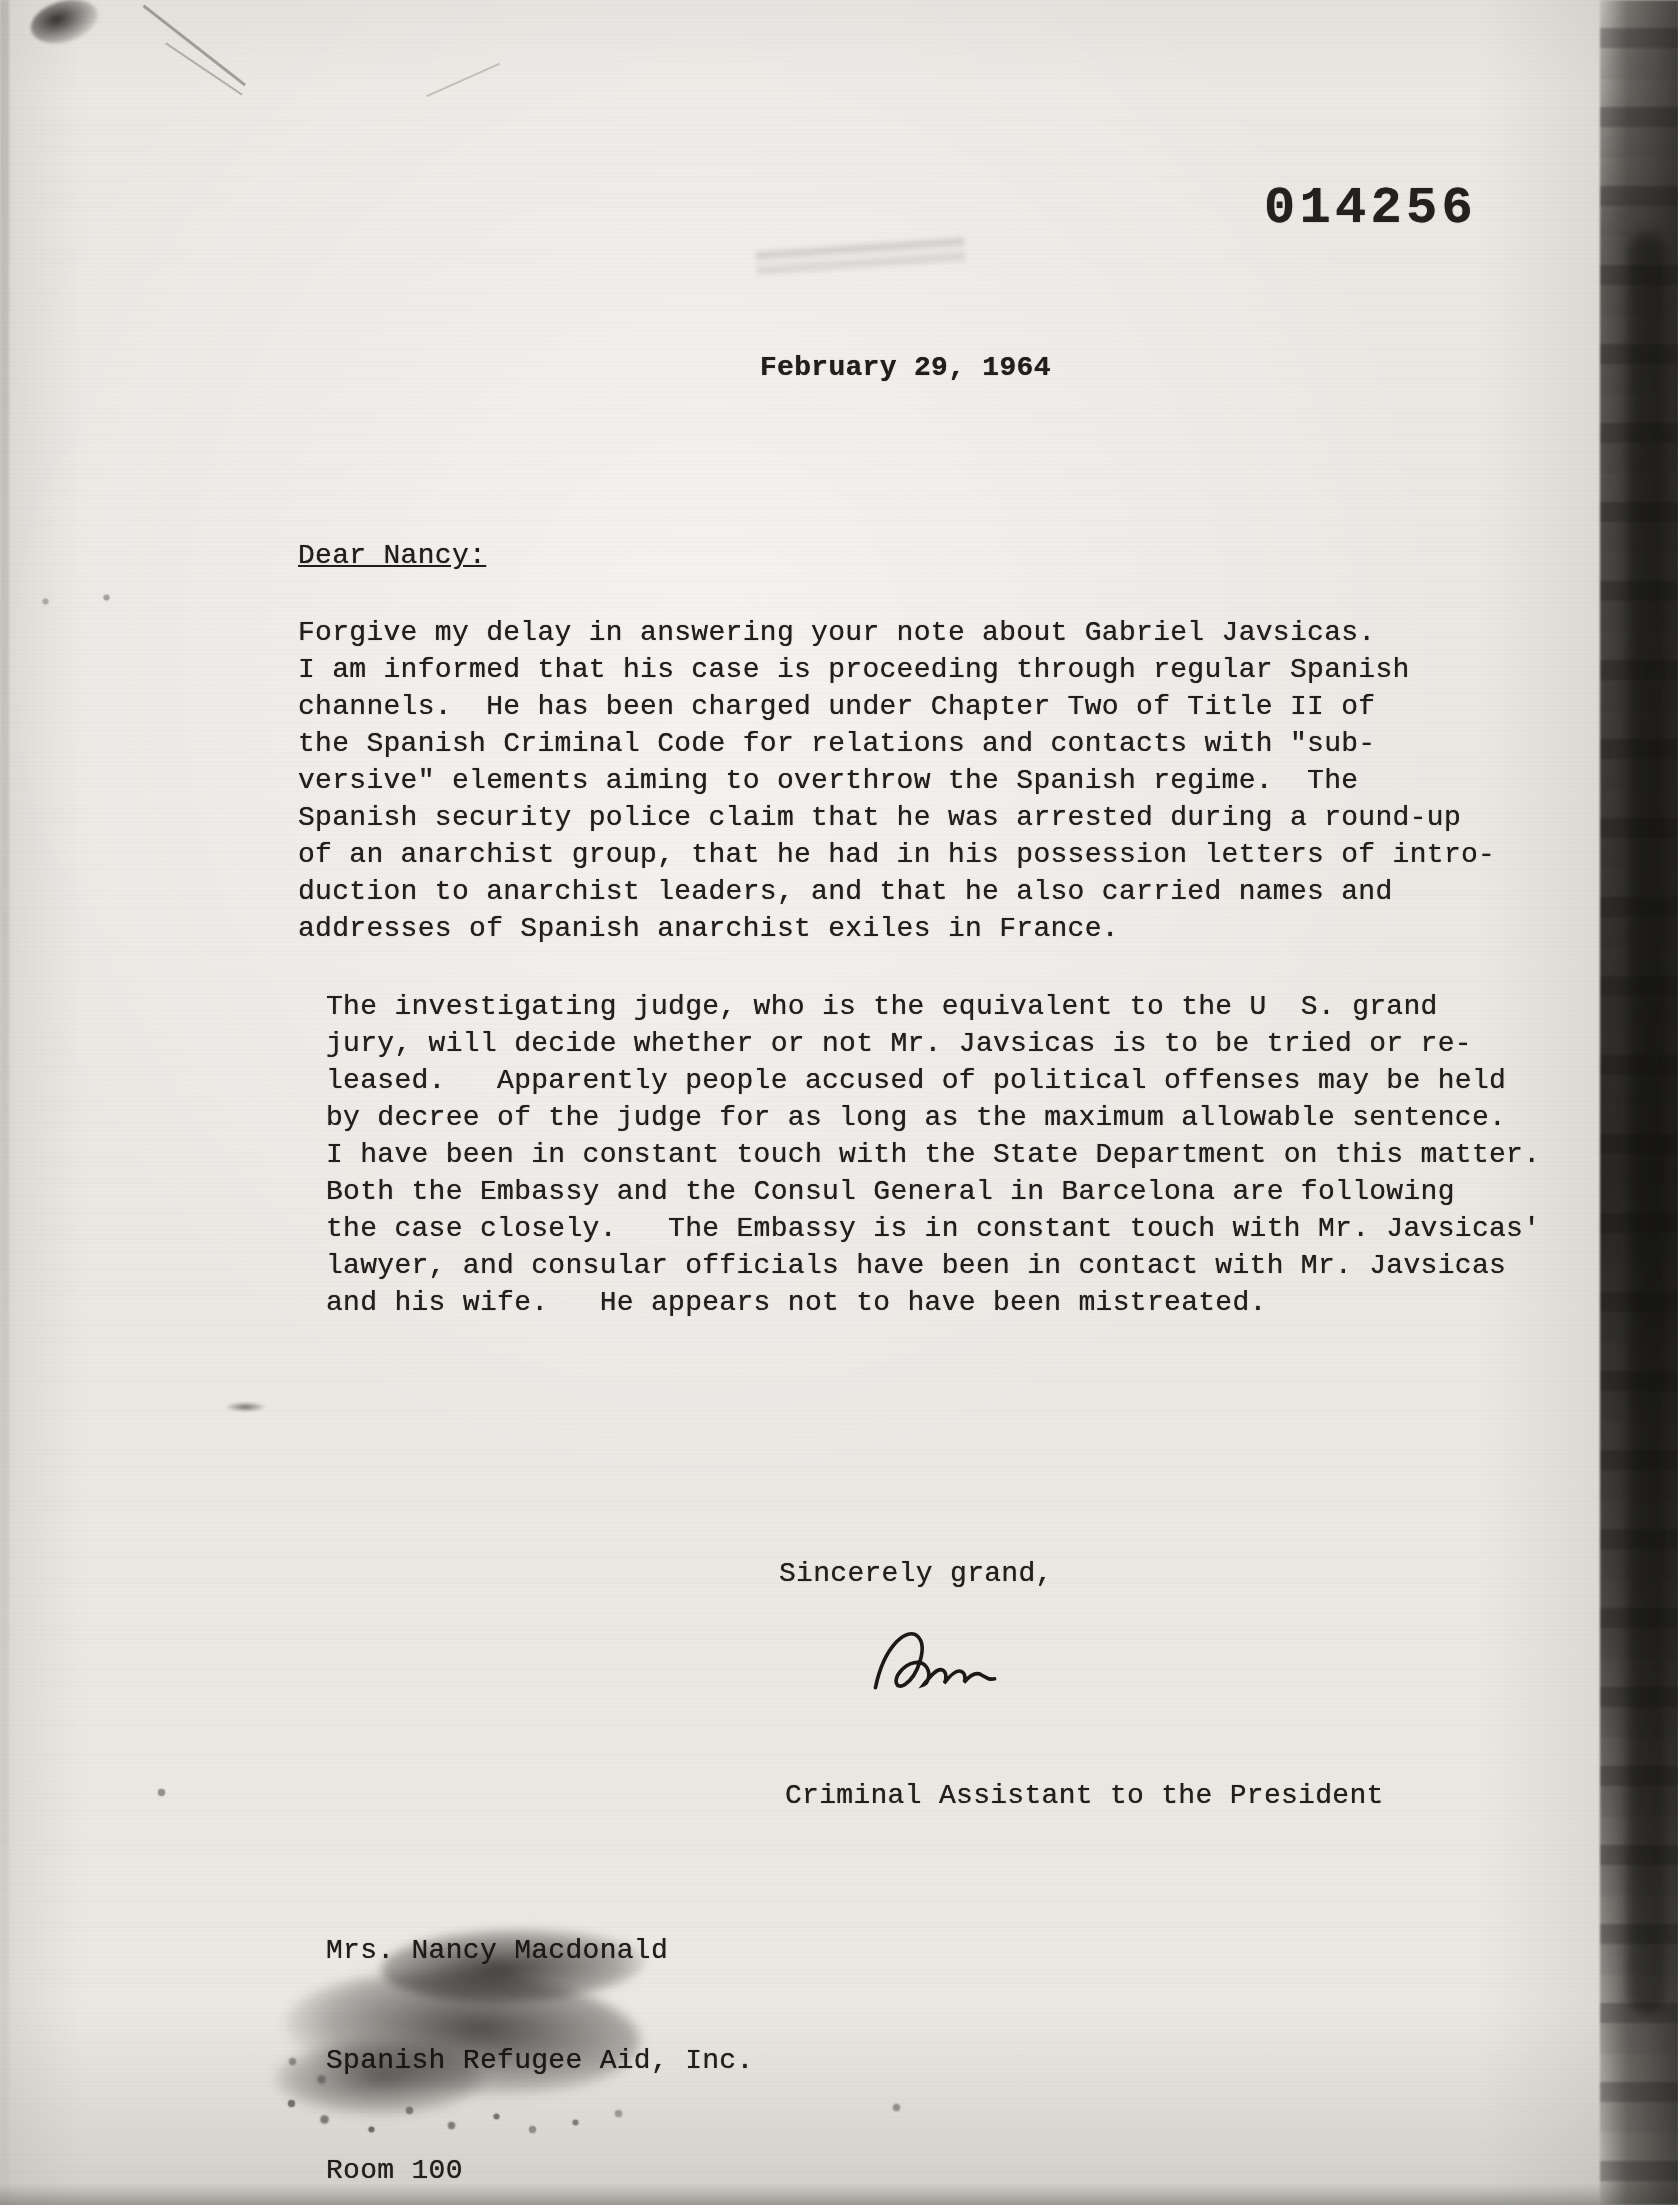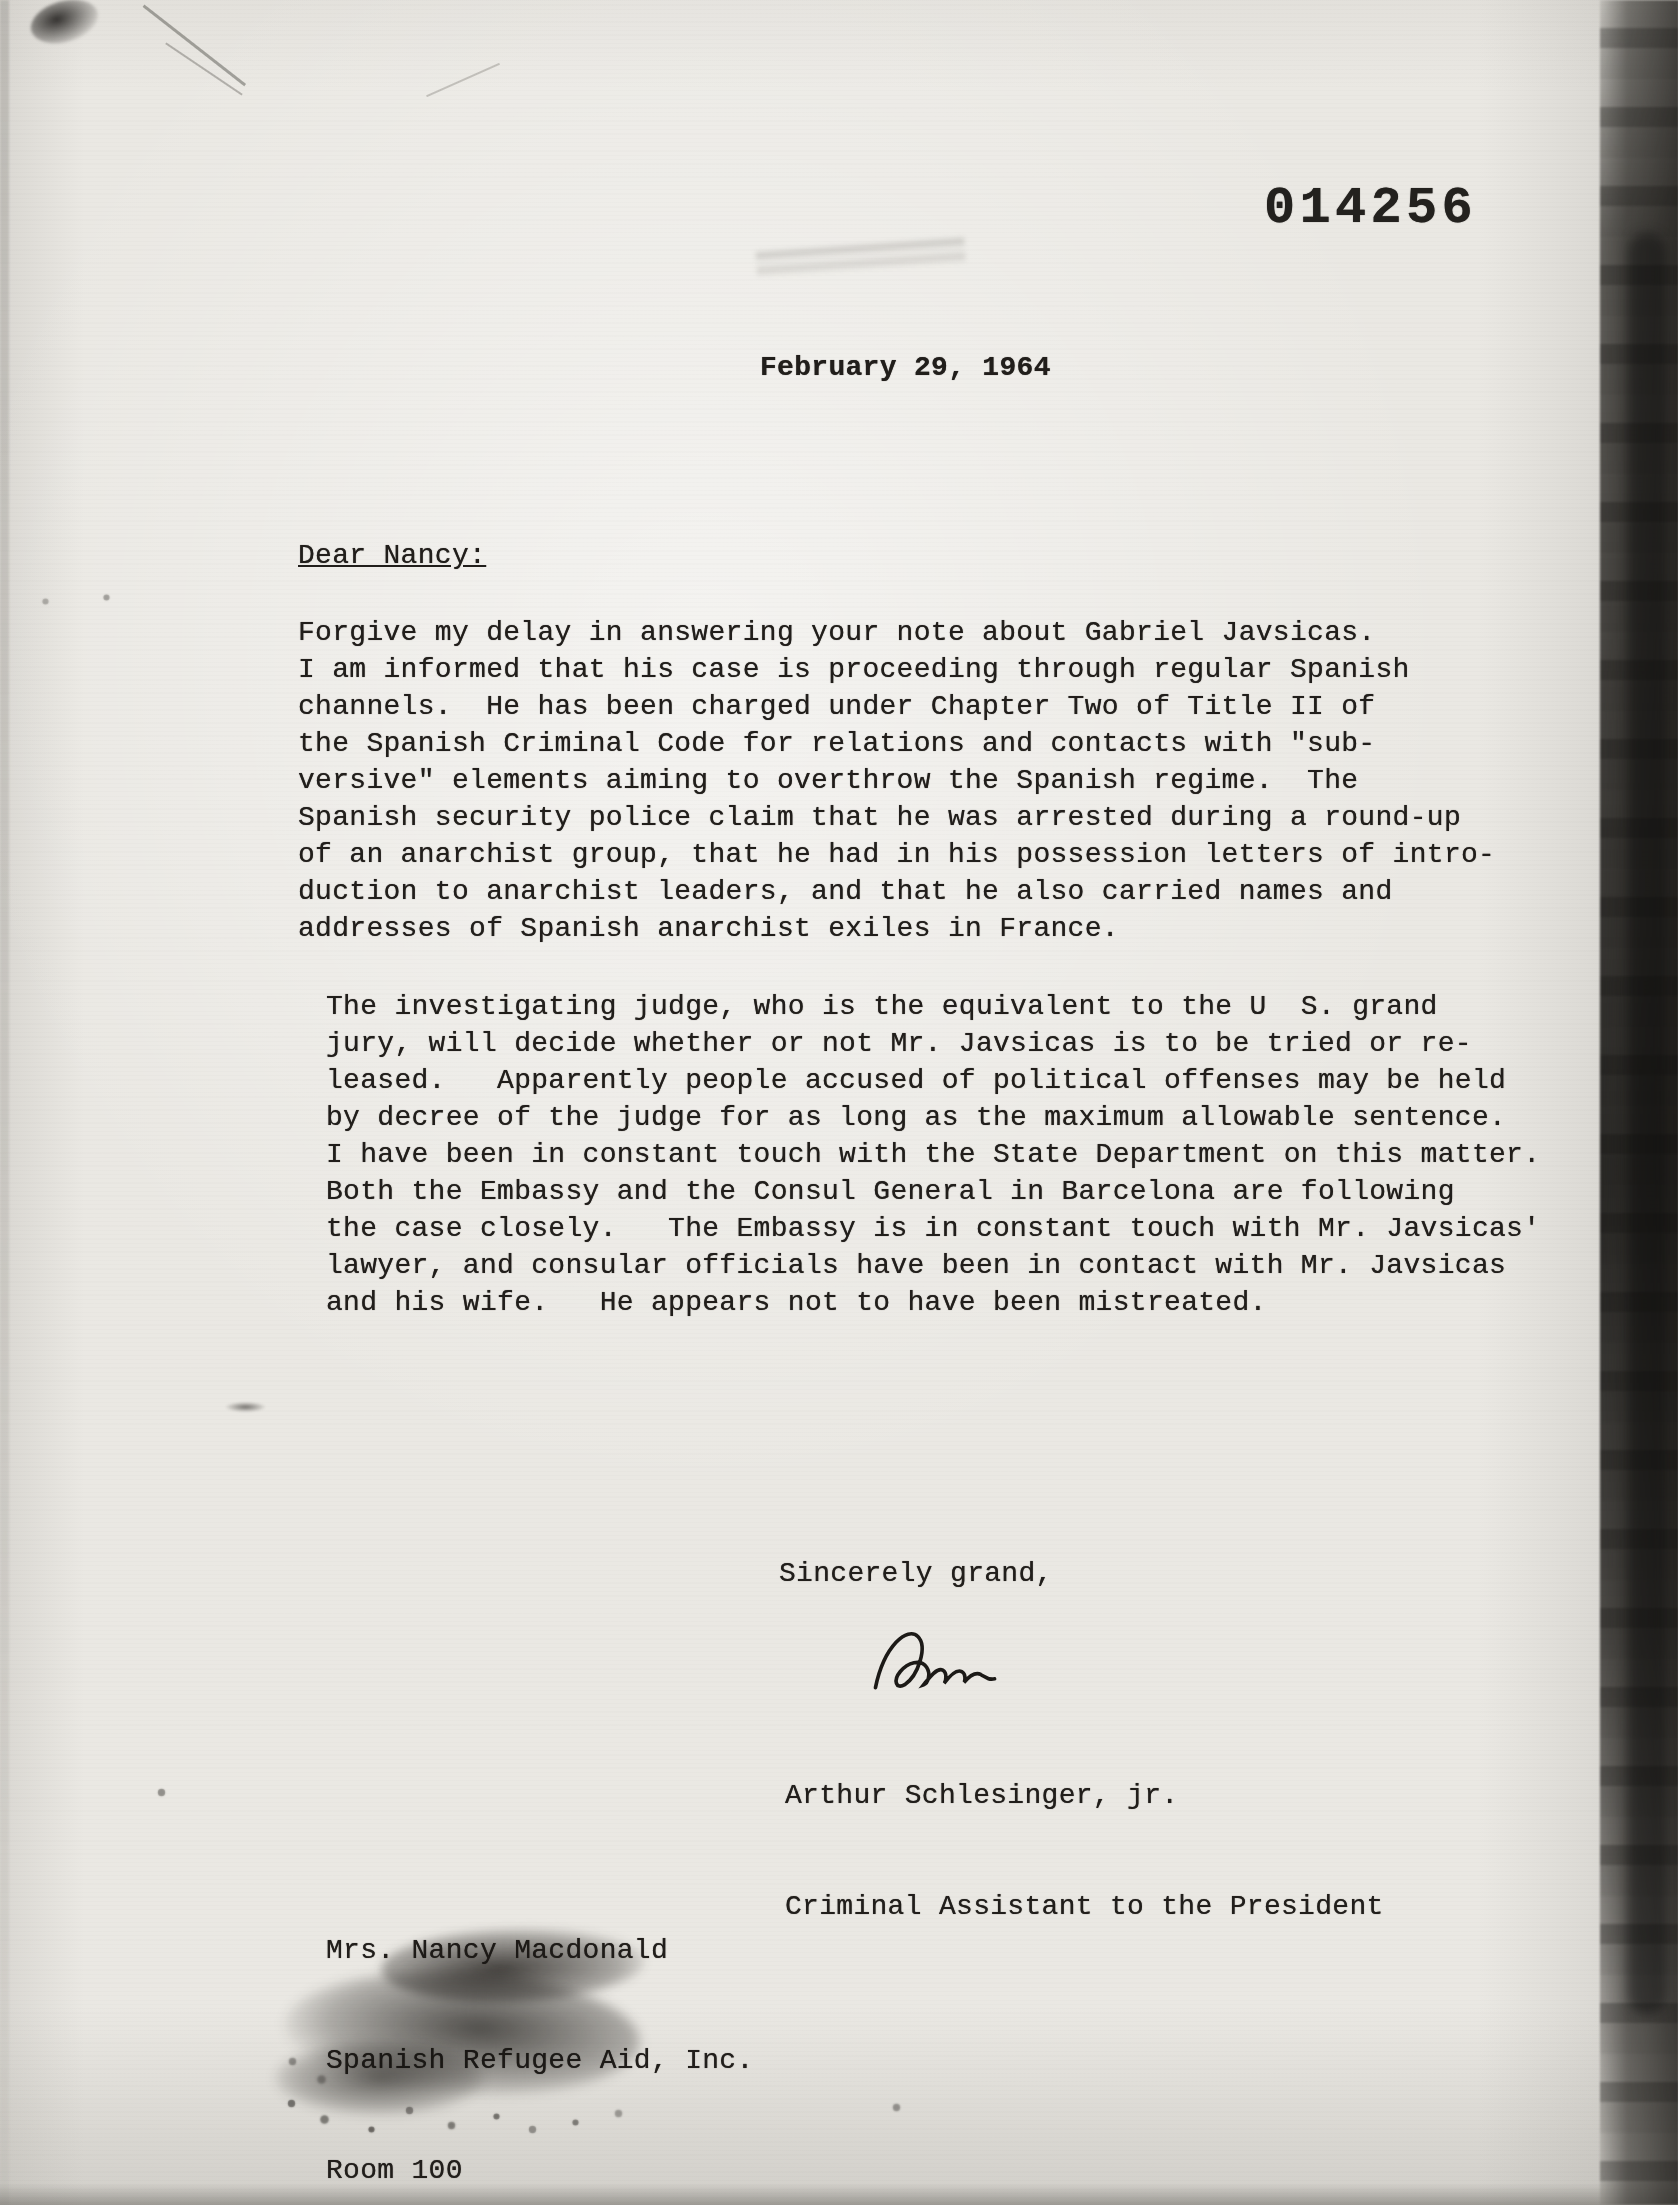--- a/index.html
+++ b/index.html
@@ -174,21 +174,20 @@
 lawyer, and consular officials have been in contact with Mr. Javsicas
 and his wife.   He appears not to have been mistreated.</div>
 
   <div class="typewritten closing-line">Sincerely grand,</div>
 
   <svg class="signature-svg" viewBox="0 0 240 130">
     <path d="M 18 98 C 30 40, 62 14, 76 28 C 90 42, 76 82, 58 94 C 46 101, 42 88, 52 76 C 62 64, 80 58, 88 70 C 94 79, 90 92, 84 94 C 92 84, 102 70, 110 74 C 117 78, 114 90, 112 92 C 118 84, 128 72, 136 76 C 143 80, 140 90, 139 91 C 145 84, 154 76, 162 80 C 169 84, 173 88, 181 86"></path>
   </svg>
 
   <div class="typewritten signature-block">
-    <div>Arthur Schlesinger, jr.</div>
     <div>Criminal Assistant to the President</div>
   </div>
 
   <div class="typewritten recipient-block">
     <div>Mrs. Nancy Macdonald</div>
     <div>Spanish Refugee Aid, Inc.</div>
     <div>Room 100</div>
     
     
   </div>

